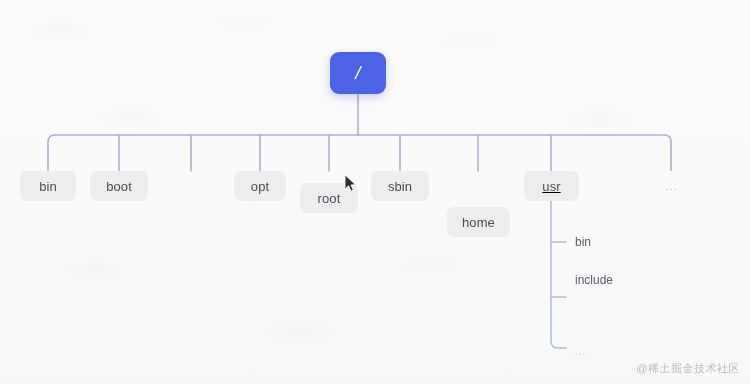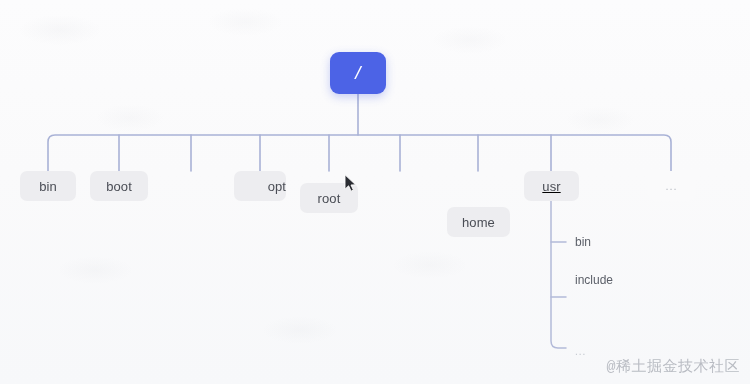--- a/index.html
+++ b/index.html
@@ -116,25 +116,25 @@
     width: 13px;
     height: 18px;
     pointer-events: none;
   }
 
   
   #watermark {
     position: absolute;
     right: 10px;
     bottom: 8px;
-    font-size: 15px;
+    font-size: 11px;
     color: #b9bcc3;
     letter-spacing: 0.5px;
     white-space: nowrap;
-    font-family: Liberation Mono, monospace;
+    font-family: Liberation Sans, sans-serif;
   }
 </style>
 </head>
 <body>
 
 <div id="diagram-canvas">
 
   <svg id="connectors" viewBox="0 0 750 384" xmlns="http://www.w3.org/2000/svg">
     <g fill="none" stroke="#a9b2d6" stroke-width="1.6" stroke-linecap="round">
 
@@ -173,28 +173,31 @@
 
   <div class="dir-node" style="left:20px;width:56px;">
     <span class="dir-label">bin</span>
   </div>
 
   <div class="dir-node" style="left:90px;width:58px;">
     <span class="dir-label">boot</span>
   </div>
 
 
-  <div class="dir-node" style="left:234px;width:52px;justify-content:flex-end;">
+  <div class="dir-node" style="left:234px;width:52px;">
     <span class="dir-label">opt</span>
   </div>
 
   <div class="dir-node" style="left:300px;width:58px;margin-top:12px;">
     <span class="dir-label">root</span>
   </div>
 
+  <div class="dir-node" style="left:371px;width:58px;">
+    <span class="dir-label">sbin</span>
+  </div>
 
   <div class="dir-node" style="left:447px;width:63px;margin-top:36px;">
     <span class="dir-label">home</span>
   </div>
 
   <div class="dir-node" style="left:524px;width:55px;text-decoration:underline;">
     <span class="dir-label">usr</span>
   </div>
 
   <div class="dir-node ellipsis-node" style="left:648px;width:47px;">

